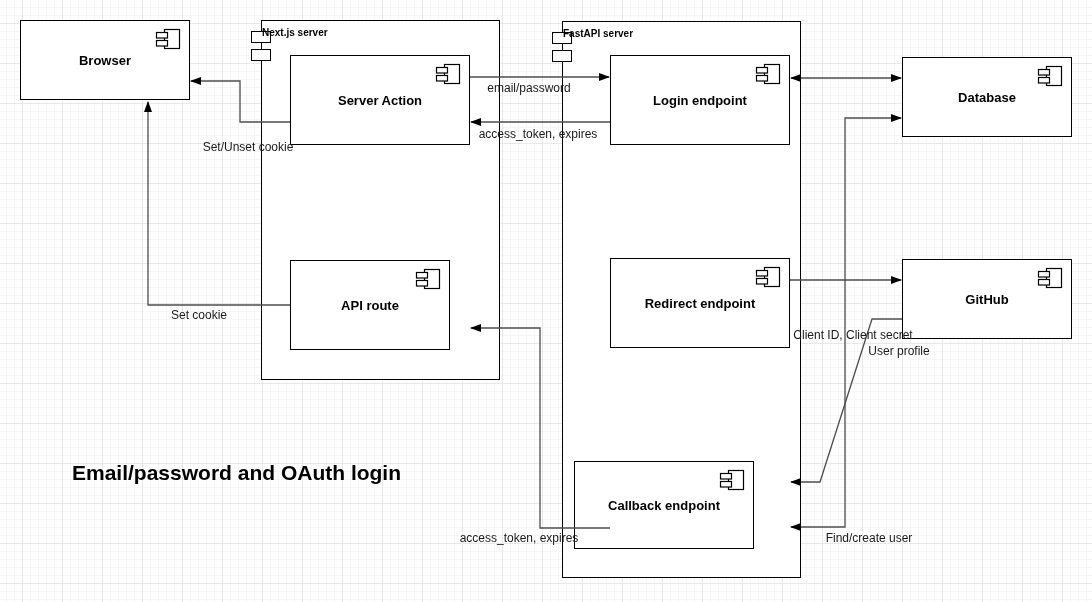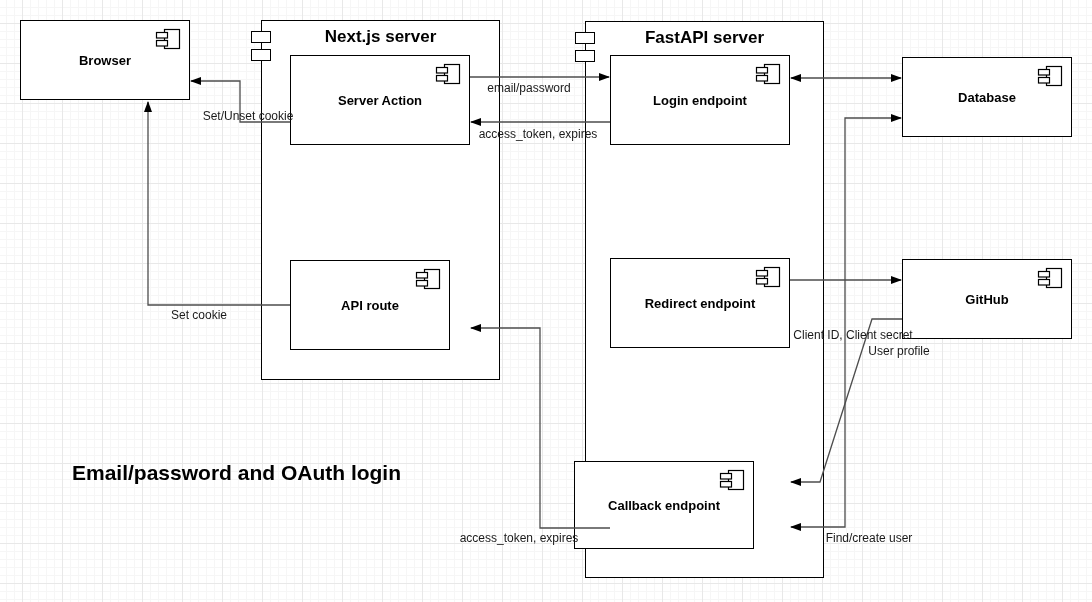--- a/index.html
+++ b/index.html
@@ -17,52 +17,52 @@
     background-position:22px 23px,22px 23px,6px 7px,6px 7px;
     font-family:"Liberation Sans", sans-serif;
     color:#000;
   }
   .container{
     position:absolute;box-sizing:border-box;
     background:#ffffff;border:1px solid #000;
   }
   .container-title{
     position:absolute;left:0;right:0;top:6px;
-    text-align:center;font-size:17px;font-weight:bold;
+    font-size:10px;font-weight:bold;
   }
   .tab{
     position:absolute;left:-11px;width:20px;height:12px;
     background:#fff;border:1px solid #000;box-sizing:border-box;
   }
   .tab1{top:10px;} .tab2{top:28px;}
   .box{
     position:absolute;box-sizing:border-box;
     background:#ffffff;border:1px solid #000;
     display:flex;align-items:center;justify-content:center;
   }
   .box-label{font-size:13px;font-weight:bold;}
   .cicon{position:absolute;top:7px;right:8px;}
   #nextjs{left:261px;top:20px;width:239px;height:360px;}
-  #fastapi{left:585px;top:21px;width:239px;height:557px;}
+  #fastapi{left:562px;top:21px;width:239px;height:557px;}
   #box-browser{left:20px;top:20px;width:170px;height:80px;}
   #box-server-action{left:290px;top:55px;width:180px;height:90px;}
   #box-api-route{left:290px;top:260px;width:160px;height:90px;}
   #box-login{left:610px;top:55px;width:180px;height:90px;}
   #box-redirect{left:610px;top:258px;width:180px;height:90px;}
   #box-callback{left:574px;top:461px;width:180px;height:88px;}
   #box-database{left:902px;top:57px;width:170px;height:80px;}
   #box-github{left:902px;top:259px;width:170px;height:80px;}
   #edges{position:absolute;left:0;top:0;pointer-events:none;}
   .elabel{
     position:absolute;transform:translate(-50%,-50%);
     font-size:12px;color:#1a1a1a;white-space:nowrap;
   }
   #lbl-email{left:529px;top:88px;}
   #lbl-tok-top{left:538px;top:134px;}
-  #lbl-setunset{left:229px;top:116px;padding-left:38px;}
+  #lbl-setunset{left:229px;top:147px;padding-left:38px;}
   #lbl-setcookie{left:199px;top:315px;}
   #lbl-tok-bottom{left:519px;top:538px;}
   #lbl-clientid{left:853px;top:291px;margin-top:44px;}
   #lbl-userprofile{left:899px;top:351px;}
   #lbl-findcreate{left:869px;top:538px;}
   #diagram-title{
     position:absolute;left:72px;top:461px;
     font-size:21px;font-weight:bold;white-space:nowrap;
   }
 </style>

